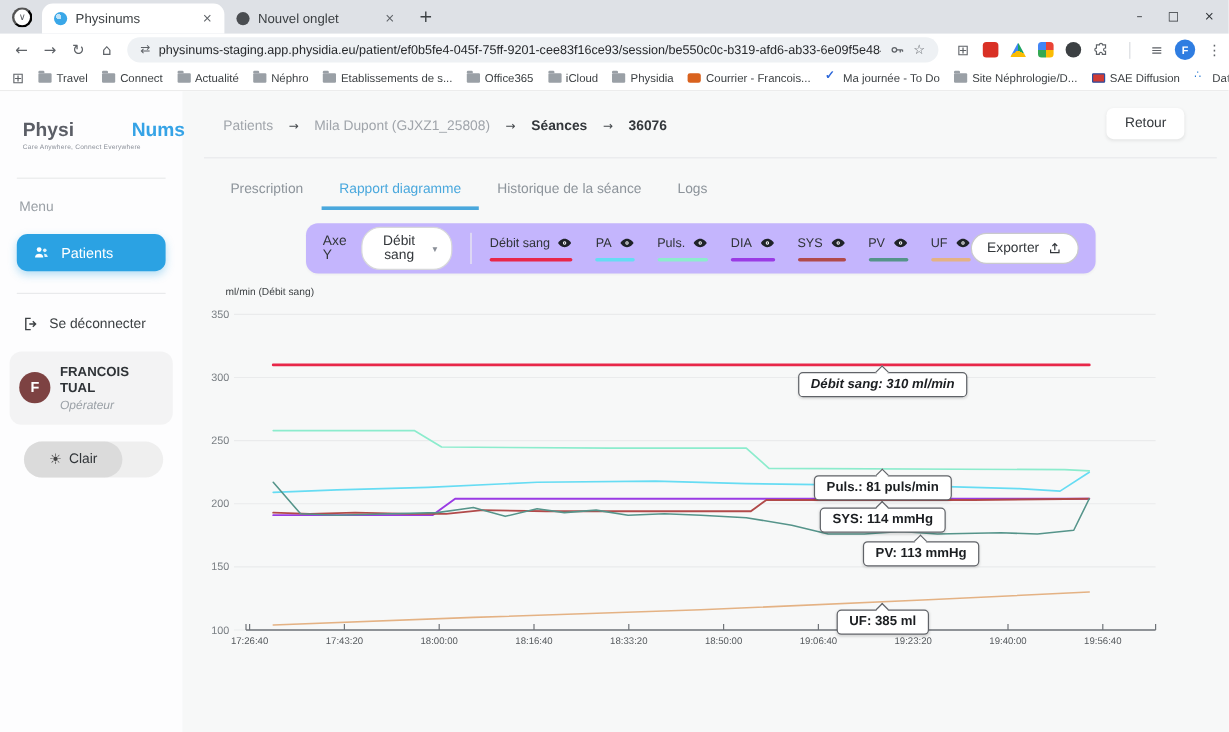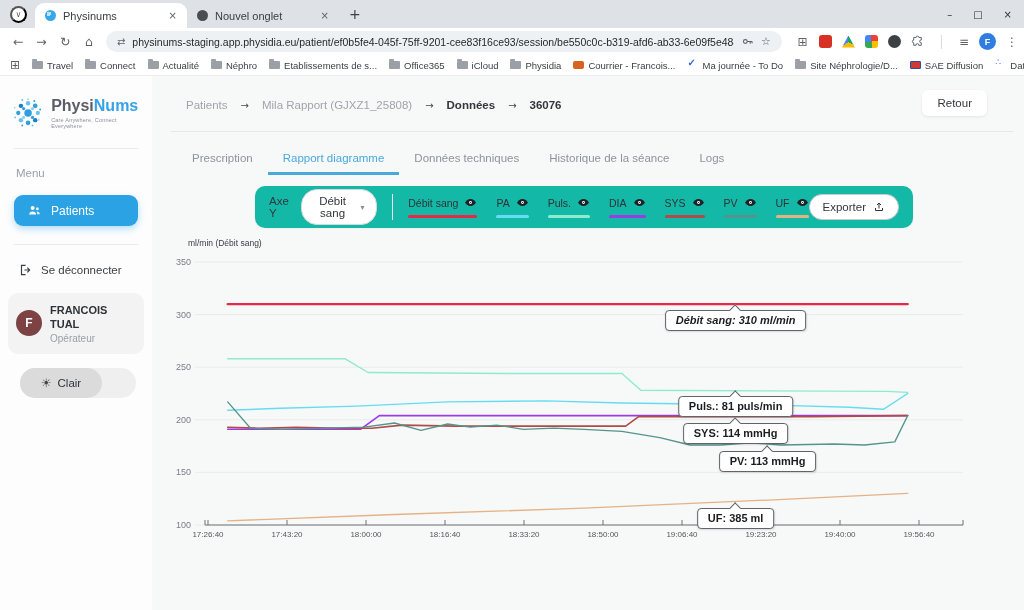--- a/index.html
+++ b/index.html
@@ -54,55 +54,55 @@
   .bm-ic.mail { background:#d9621e; border-radius:2px; } .bm-ic.mail::before { display:none; }
   .bm-ic.flag { background:#d03a34; border:1px solid #2b4ea0; border-radius:1px; } .bm-ic.flag::before { display:none; }
   .bm-ic.dots { background:none; } .bm-ic.dots::before { display:none; }
   .bm-ic.dots::after { content:"\2234"; position:absolute; top:-4px; left:0; color:#2b7cd3; font-size:9px; }
 
   
   .app { position:absolute; top:76px; left:0; right:0; bottom:0; background:#f7f8f8; }
   .sidebar { position:absolute; left:0; top:0; width:152px; height:100%; background:#fdfdfe; }
   .logo { display:flex; gap:7px; align-items:center; margin:20px 8px 0 12px; }
   .brand { font-size:16px; font-weight:bold; line-height:1; }
-  .brand .b1 { color:#5b5e66; } .brand .b2 { color:#36a3e6; }
+  .brand .b1 { color:#5b5e66; } .brand .b2 { color:#36a3e6;padding-left:48px; }
   .tagline { font-size:5.5px; color:#8a8f98; margin-top:3px; letter-spacing:.2px; }
   .sb-div { border:none; border-top:1px solid #e9eaec; margin:18px 14px; }
   .menu-label { color:#9aa0a6; font-size:11.5px; margin:0 0 16px 16px; }
   .patients-btn { margin:0 14px; display:flex; gap:9px; align-items:center; background:#2ba2e3; color:#fff;
     border:none; border-radius:9px; padding:8px 13px; font-size:12px; width:calc(100% - 28px);
     box-shadow:0 3px 7px rgba(43,162,227,.35); }
   .logout { display:flex; gap:9px; align-items:center; margin-left:18px; font-size:11.5px; color:#3c4043;
     background:none; border:none; }
   .user-card { margin:16px 8px 0; background:#f3f3f4; border-radius:10px; padding:10px 8px; display:flex; gap:8px; align-items:center; }
   .avatar { width:26px; height:26px; border-radius:50%; background:#7d4242; color:#fff; flex:0 0 auto;
     display:flex; align-items:center; justify-content:center; font-size:12px; font-weight:bold; }
   .user-name { font-size:11px; font-weight:bold; color:#2f3337; line-height:1.3; }
-  .user-role { font-size:10px; color:#9aa0a6; margin-top:1px; }
+  .user-role { font-size:10px; color:#9aa0a6; margin-top:1px;font-style:italic; }
   .theme-toggle { margin:14px 0 0 20px; width:116px; height:30px; background:#efefef; border-radius:15px; position:relative; }
   .theme-knob { position:absolute; left:0; top:0; height:30px; width:82px; background:#dbdbdb; border-radius:15px;
     display:flex; align-items:center; justify-content:center; gap:6px; font-size:11.5px; color:#2f3337; }
   .sun { font-size:12px; color:#444; }
 
   .page-header { position:absolute; left:186px; top:18px; height:22px; display:flex; align-items:center; gap:13px; }
   .crumb { font-size:11.5px; }
   .crumb.muted { color:#a0a5ab; } .crumb.strong { color:#33373b; font-weight:bold; }
   .bc-arrow { font-size:10px; color:#44484c; margin-right:13px; }
   .crumb-wrap { display:flex; align-items:center; }
   .crumb-wrap:first-of-type .bc-arrow { display:none; }
   .retour { position:absolute; top:14px; right:37px; background:#fff; border:none; border-radius:6px;
     padding:7px 15px; font-size:11.5px; color:#33373b; box-shadow:0 1px 3px rgba(0,0,0,.08); }
   .hdr-divider { position:absolute; top:55px; left:170px; right:10px; height:1px; background:#e8e9eb; }
 
   .tabs { position:absolute; left:177px; top:66px; display:flex; }
   .tab { padding:10px 15px 8px; font-size:11.5px; color:#8d949b; background:none; border:none;
     border-bottom:3px solid transparent; }
   .tab.active { color:#4aa8dd; border-bottom-color:#4aa8dd; }
 
-  .controls-card { position:absolute; left:255px; top:110px; width:658px; height:42px; background:#14b8a6;
+  .controls-card { position:absolute; left:255px; top:110px; width:658px; height:42px; background:#c4b5fd;
     border-radius:10px; display:flex; align-items:center; padding:0 14px; box-shadow:0 1px 2px rgba(0,0,0,.04); }
   .axis-label { font-size:11.5px; color:#33373b; margin-right:9px; }
   .axis-select { display:flex; align-items:center; gap:9px; border:1px solid #d7d8da; border-radius:16px;
     background:#fff; padding:5px 12px; font-size:11.5px; color:#33373b; }
   .caret { font-size:8px; color:#8a8f98; }
   .card-vsep { width:1px; height:26px; background:#ededee; margin:0 15px; }
   .legend { display:flex; gap:19px; align-items:flex-start; }
   .leg { display:flex; flex-direction:column; gap:6px; min-width:32px; }
   .leg-top { display:flex; align-items:center; gap:6px; }
   .leg-label { font-size:10.5px; color:#2f3337; white-space:nowrap; }
@@ -323,44 +323,43 @@
 
   <div class="page-header">
 
       <div class="crumb-wrap">
 
         <span class="crumb muted">Patients</span>
       </div>
 
       <div class="crumb-wrap">
         <span class="bc-arrow glyph">→</span>
-        <span class="crumb muted">Mila Rapport (GJXZ1_25808)</span>
+        <span class="crumb muted">Mila Dupont (GJXZ1_25808)</span>
       </div>
 
       <div class="crumb-wrap">
         <span class="bc-arrow glyph">→</span>
-        <span class="crumb strong">Données</span>
+        <span class="crumb strong">Séances</span>
       </div>
 
       <div class="crumb-wrap">
         <span class="bc-arrow glyph">→</span>
         <span class="crumb strong">36076</span>
       </div>
     </div>
   <button class="retour">Retour</button>
   <div class="hdr-divider"></div>
 
   <nav class="tabs" id="tabs">
 
       <button class="tab">Prescription</button>
 
 
       <button class="tab active">Rapport diagramme</button>
 
-      <button class="tab">Données techniques</button>
 
 
       <button class="tab">Historique de la séance</button>
 
       <button class="tab">Logs</button>
     </nav>
 
   <div class="controls-card">
     <span class="axis-label">Axe Y</span>
     <button class="axis-select">

